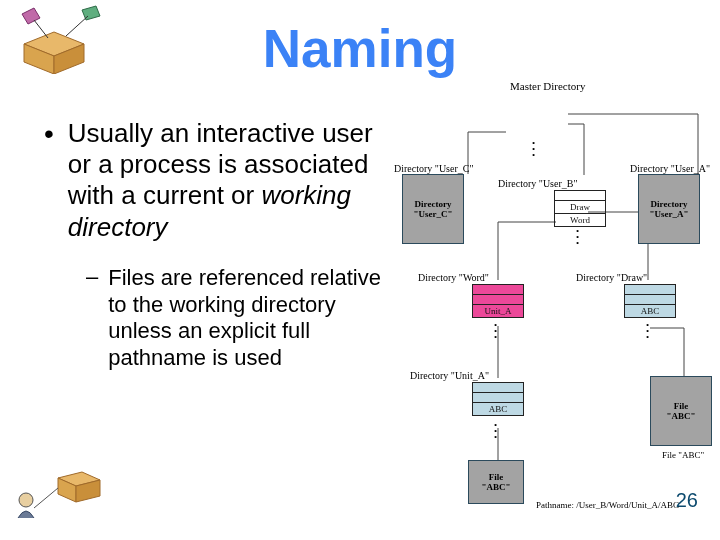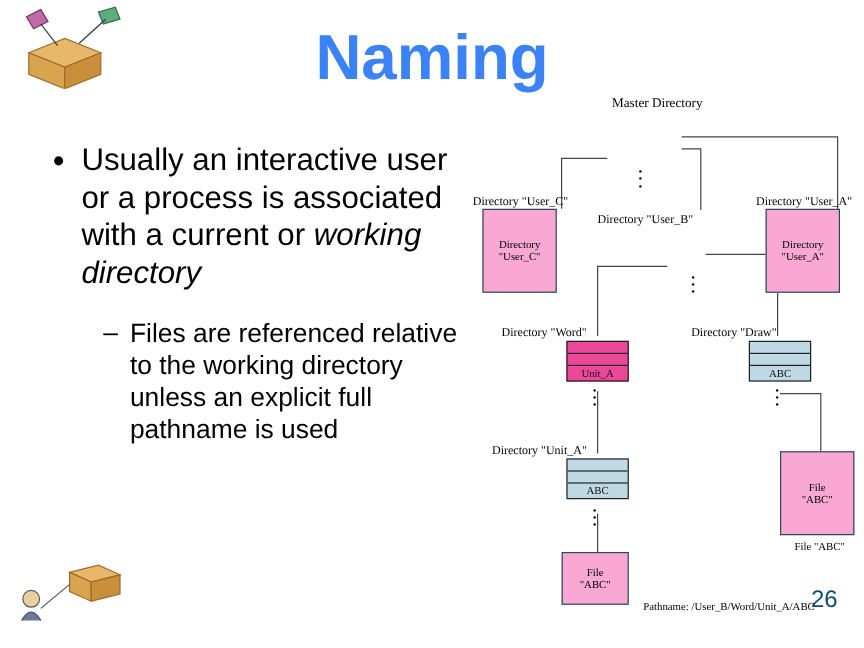--- a/index.html
+++ b/index.html
@@ -23,21 +23,21 @@
   .sub-dash { font-size: 22px; margin-right: 10px; line-height: 24px; }
   .sub-text { font-size: 22px; line-height: 1.22; color: #000; }
   .pagenum { position: absolute; bottom: 28px; right: 22px; font-size: 20px; color: #0c4a6e; }
 
   
   .diagram { position: absolute; top: 80px; left: 398px; width: 310px; height: 430px; font-family: "Times New Roman", serif; }
   .master-lbl { position: absolute; top: 0; left: 112px; font-size: 11px; }
   .stack { position: absolute; border: 1px solid #222; }
   .stack .cell { border-bottom: 1px solid #222; font-size: 9px; text-align: center; padding: 1px 2px; color: #111; }
   .stack .cell:last-child { border-bottom: none; }
-  .box { position: absolute; background: #f9a8d4; border: 1px solid #2b4a5c; width: 62px; height: 70px; display: flex; flex-direction: column; align-items: center; justify-content: center; font-size: 9px; text-align: center; line-height: 1.15; }
+  .box { position: absolute; background: #a3a3a3; border: 1px solid #2b4a5c; width: 62px; height: 70px; display: flex; flex-direction: column; align-items: center; justify-content: center; font-size: 9px; text-align: center; line-height: 1.15; font-weight: bold; }
   .lbl { position: absolute; font-size: 10px; white-space: nowrap; }
   .dots { position: absolute; font-size: 9px; line-height: 6px; text-align: center; }
   .pathlbl { position: absolute; font-size: 9px; white-space: nowrap; text-align: right; }
   .conn { position: absolute; stroke: #444; stroke-width: 1; fill: none; }
 </style>
 </head>
 <body>
 
 <div class="decor-tl">
 <svg width="110" height="70">
@@ -93,20 +93,25 @@
     <path d="M252,248 L286,248 L286,296"></path>
     <path d="M100,348 L100,392"></path>
   </svg>
 
   <div class="box" style="top:94px; left:4px;">
       <span>Directory<br>"User_C"</span>
     </div>
   <div class="lbl" style="top:83px; left:-4px;">Directory "User_C"</div>
 
   <div class="lbl" style="top:98px; left:100px;">Directory "User_B"</div>
+  <div class="stack" style="top:110px; left:156px; width:52px;">
+    <div class="cell" style="height:10px;"></div>
+    <div class="cell">Draw</div>
+    <div class="cell">Word</div>
+  </div>
   <div class="dots" style="top:148px; left:178px;">•<br>•<br>•</div>
 
   <div class="box" style="top:94px; left:240px;">
       <span>Directory<br>"User_A"</span>
     </div>
   <div class="lbl" style="top:83px; left:232px;">Directory "User_A"</div>
 
   <div class="lbl" style="top:192px; left:20px;">Directory "Word"</div>
   <div class="stack" style="top:204px; left:74px; width:52px; background:#ec4899;">
     <div class="cell" style="height:10px;"></div>

